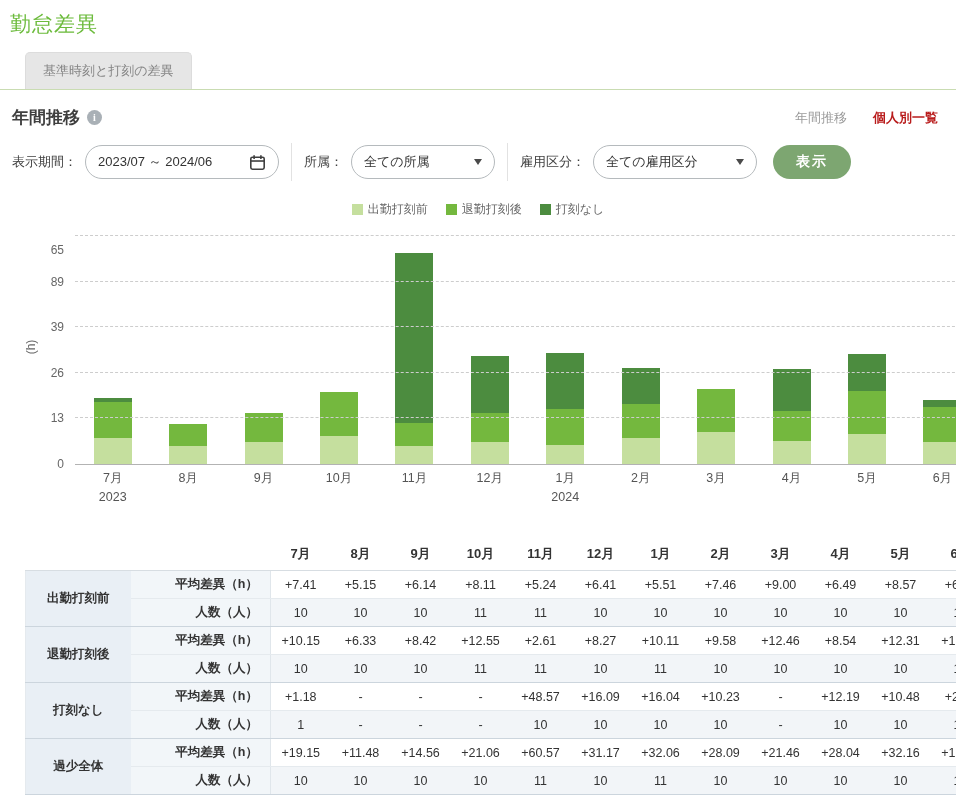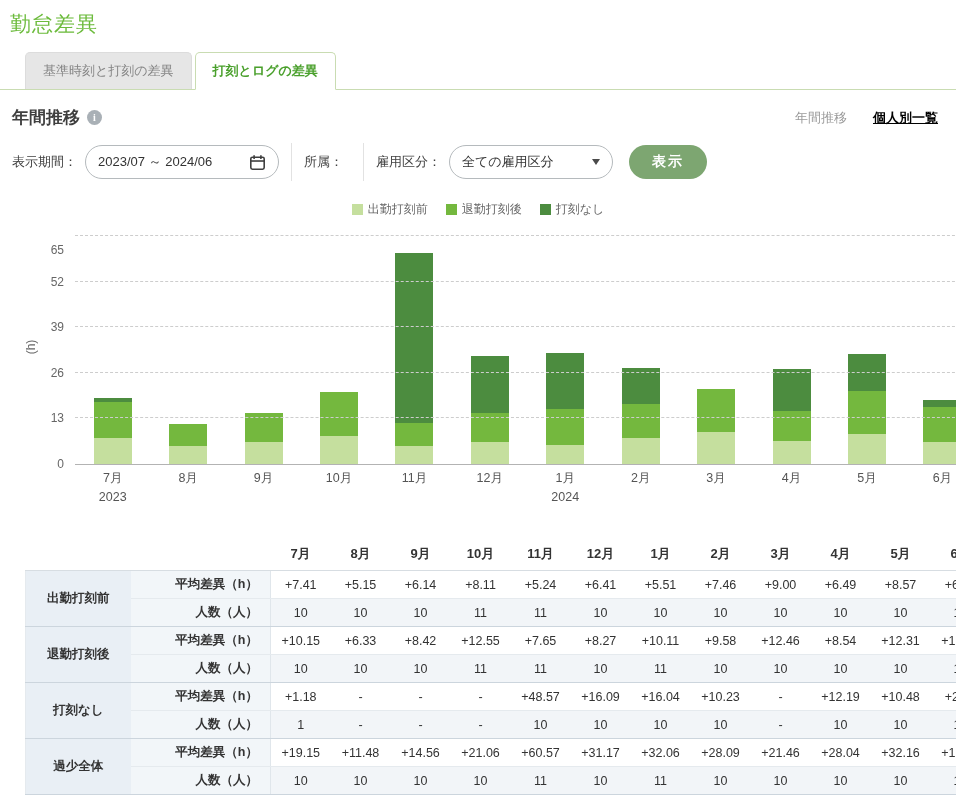--- a/index.html
+++ b/index.html
@@ -22,21 +22,21 @@
   .tab.active{background:#fff;color:#4aa02c;font-weight:bold;border:1px solid #c9dcb2;border-bottom:1px solid #fff;margin-bottom:-1px;}
 
   
   .view-header{display:flex;justify-content:space-between;align-items:center;padding:16px 14px 4px 12px;}
   .view-title-wrap{display:flex;align-items:center;gap:7px;}
   .view-title{font-size:17px;font-weight:bold;color:#3f3f3f;}
   .info-icon{width:15px;height:15px;border-radius:50%;background:#a9b0b6;color:#fff;font-size:10px;font-weight:bold;
     display:inline-flex;align-items:center;justify-content:center;font-family:"Liberation Serif",serif;cursor:pointer;}
   .view-links{display:flex;gap:26px;font-size:13px;padding-right:4px;}
   .view-link.current{color:#9a9a9a;cursor:default;}
-  .view-link.alt{color:#000000;font-weight:bold;cursor:pointer;text-decoration:underline;}
+  .view-link.alt{color:#b91c1c;font-weight:bold;cursor:pointer;}
 
   
   .filter-bar{display:flex;align-items:center;margin:10px 12px 0 12px;font-size:13px;}
   .filter-label{color:#3f3f3f;margin-right:8px;white-space:nowrap;}
   .pill{display:flex;align-items:center;justify-content:space-between;gap:8px;border:1px solid #b5babd;border-radius:17px;
     height:32px;padding:0 12px;background:#fff;cursor:pointer;white-space:nowrap;box-sizing:content-box;}
   .pill.date{width:168px;}
   .pill.dept{width:118px;}
   .pill.emp{width:138px;}
   .caret{width:0;height:0;border-left:4.5px solid transparent;border-right:4.5px solid transparent;border-top:6px solid #4a4a4a;}
@@ -77,21 +77,20 @@
 </style>
 </head>
 <body>
 
 <div class="page-header">
   <div class="page-title">勤怠差異</div>
 </div>
 
 <div class="tabs">
   <div class="tab inactive">基準時刻と打刻の差異</div>
-  <div class="tab active">打刻とログの差異</div>
 </div>
 
 <div class="view-header">
   <div class="view-title-wrap">
     <span class="view-title">年間推移</span>
     <span class="info-icon">i</span>
   </div>
   <div class="view-links">
     <span class="view-link current">年間推移</span>
     <span class="view-link alt">個人別一覧</span>
@@ -106,20 +105,24 @@
       <svg width="17" height="17" viewBox="0 0 16 16" fill="none" stroke="#3f3f3f" stroke-width="1.5">
         <rect x="1.7" y="3" width="12.6" height="11.3" rx="1.5"></rect>
         <line x1="4.8" y1="1.2" x2="4.8" y2="4.6"></line>
         <line x1="11.2" y1="1.2" x2="11.2" y2="4.6"></line>
         <line x1="1.7" y1="6.6" x2="14.3" y2="6.6"></line>
       </svg>
     </span>
   </div>
   <div class="vdivider"></div>
   <span class="filter-label">所属：</span>
+  <div class="pill dept">
+    <span>全ての所属</span>
+    <span class="caret"></span>
+  </div>
   <div class="vdivider"></div>
   <span class="filter-label">雇用区分：</span>
   <div class="pill emp">
     <span>全ての雇用区分</span>
     <span class="caret"></span>
   </div>
   <button class="show-btn">表示</button>
 </div>
 
 <div class="chart-section">
@@ -137,21 +140,21 @@
         <span>打刻なし</span>
       </span>
     </div>
   <div class="chart-wrap">
     <div class="hlabel">(h)</div>
     <div class="yaxis">
         <div class="ytick" style="bottom: -7px;">0</div>
         <div class="ytick" style="bottom: 38.6px;">13</div>
         <div class="ytick" style="bottom: 84.2px;">26</div>
         <div class="ytick" style="bottom: 129.8px;">39</div>
-        <div class="ytick" style="bottom: 175.4px;">52</div>
+        <div class="ytick" style="bottom: 175.4px;">89</div>
         <div class="ytick" style="bottom: 207px;">65</div>
       </div>
     <div class="plot">
       <div class="bars">
           <div class="bar-col">
             <div class="bar">
               <div class="seg" style="height: 25.992px; background: rgb(197, 223, 158);"></div>
               <div class="seg" style="height: 35.6031px; background: rgb(116, 184, 62);"></div>
               <div class="seg" style="height: 4.13908px; background: rgb(76, 140, 63);"></div>
             </div>
@@ -346,21 +349,21 @@
           <td class="val">10</td>
           <td class="val">10</td>
         </tr>
         <tr>
           <td class="cat" rowspan="2">退勤打刻後</td>
           <td class="sub">平均差異（h）</td>
           <td class="val">+10.15</td>
           <td class="val">+6.33</td>
           <td class="val">+8.42</td>
           <td class="val">+12.55</td>
-          <td class="val">+7.65</td>
+          <td class="val">+2.61</td>
           <td class="val">+8.27</td>
           <td class="val">+10.11</td>
           <td class="val">+9.58</td>
           <td class="val">+12.46</td>
           <td class="val">+8.54</td>
           <td class="val">+12.31</td>
           <td class="val">+10.12</td>
         </tr>
         <tr class="rshade rlast">
           <td class="sub">人数（人）</td>

